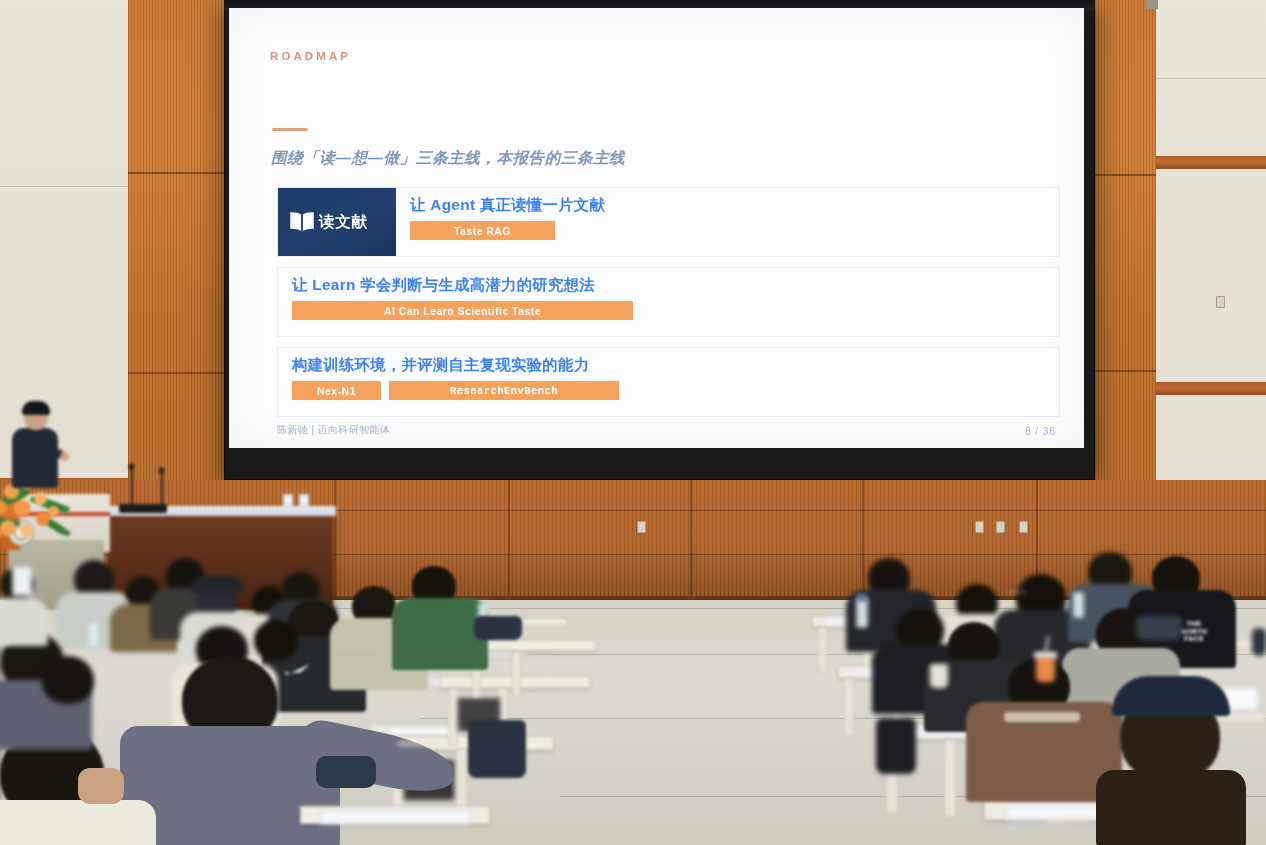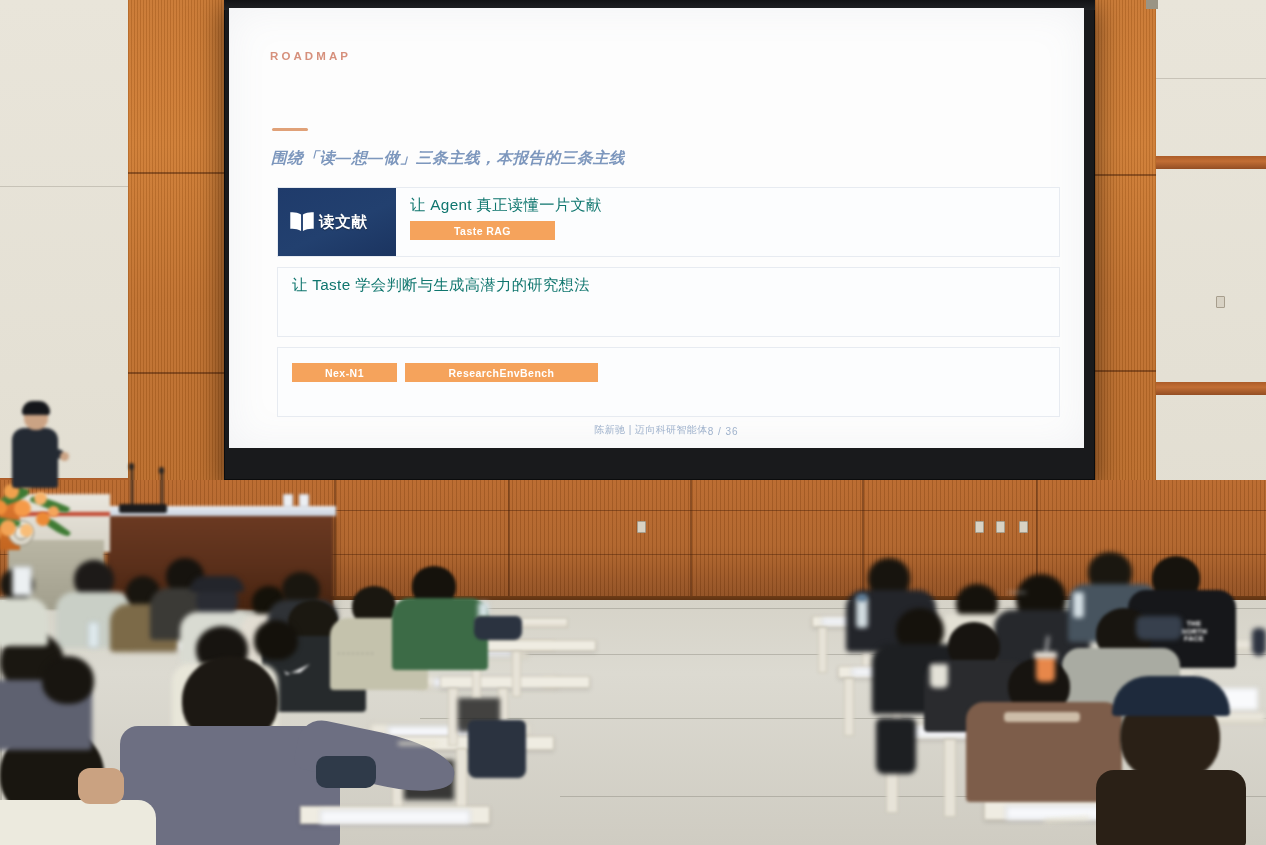--- a/index.html
+++ b/index.html
@@ -64,34 +64,34 @@
   .badge { position:relative; width:118px; flex:0 0 118px;
       background:linear-gradient(155deg,#1f3b6b 0%,#22406f 55%,#1b3460 100%);
       display:flex; align-items:center; justify-content:flex-start;
       padding-left:9px; gap:2px; }
   .badge .glyph { width:30px; height:30px; flex:0 0 30px; display:block; }
   .badge .glyph svg { width:100%; height:100%; display:block; }
   .badge .btxt { font-size:15.5px; font-weight:700; color:#ffffff; letter-spacing:.8px;
       text-shadow:0 1px 1px rgba(0,0,0,.35); }
 
   .body { flex:1; position:relative; padding:8px 0 0 14px; }
-  .headline { font-size:15.3px; color:#0f766e; letter-spacing:.35px; line-height:1.2;
-      font-weight:400; }
+  .headline { font-size:15.3px; color:#3b82f6; letter-spacing:.35px; line-height:1.2;
+      font-weight:700; }
   .chips { display:flex; gap:8px; margin-top:7px; }
   .chip { background:#f5a35c; color:#ffffff; font-size:10.5px; font-weight:700;
       letter-spacing:.45px; height:19px; display:flex; align-items:center;
       justify-content:center; text-align:center; }
   .chip.c-globalrag  { width:145px; }
   .chip.c-taste      { width:341px; }
-  .chip.c-nexn1      { width:105px; }
-  .chip.c-reb        { width:193px; }
+  .chip.c-nexn1      { width:89px; }
+  .chip.c-reb        { width:230px;font-family:Liberation Mono, monospace; }
 
   
   .slide-footer { position:absolute; left:48px; right:28px; bottom:11px;
-      display:flex; justify-content:center; align-items:flex-end; }
+      display:flex; justify-content:space-between; align-items:flex-end; }
   .foot-left { font-size:10px; color:#9fb2cc; letter-spacing:.4px; }
   .foot-right { font-size:10px; color:#9fb2cc; letter-spacing:1px; }
 
   
   .stage-wall { position:absolute; left:0; right:0; top:480px; height:120px;
       background:
         repeating-linear-gradient(90deg, rgba(0,0,0,.10) 0 1px, rgba(255,255,255,.045) 1px 4px),
         linear-gradient(180deg,#b9672a 0%,#b06228 55%,#8e4c1e 100%); }
   .stage-wall .plankline { position:absolute; left:0; right:0; height:1px; background:rgba(60,25,6,.4); }
   .stage-wall .vgap { position:absolute; top:0; bottom:0; width:2px; background:rgba(55,22,5,.35); }
@@ -240,26 +240,30 @@
             <div class="body">
               <div class="headline">让 Agent 真正读懂一片文献</div>
               <div class="chips">
                 <span class="chip c-globalrag">Taste RAG</span>
               </div>
             </div>
           </div>
 
           <div class="row r2">
             <div class="body">
-              <div class="headline">让 Taste 学会判断与生成高潜力的研究想法</div>
+              <div class="headline">让 Learn 学会判断与生成高潜力的研究想法</div>
+              <div class="chips">
+                <span class="chip c-taste">AI Can Learn Scientific Taste</span>
+              </div>
             </div>
           </div>
 
           <div class="row r3">
             <div class="body">
+              <div class="headline">构建训练环境，并评测自主复现实验的能力</div>
               <div class="chips">
                 <span class="chip c-nexn1">Nex-N1</span>
                 <span class="chip c-reb">ResearchEnvBench</span>
               </div>
             </div>
           </div>
 
         </div>
       </div>
 

